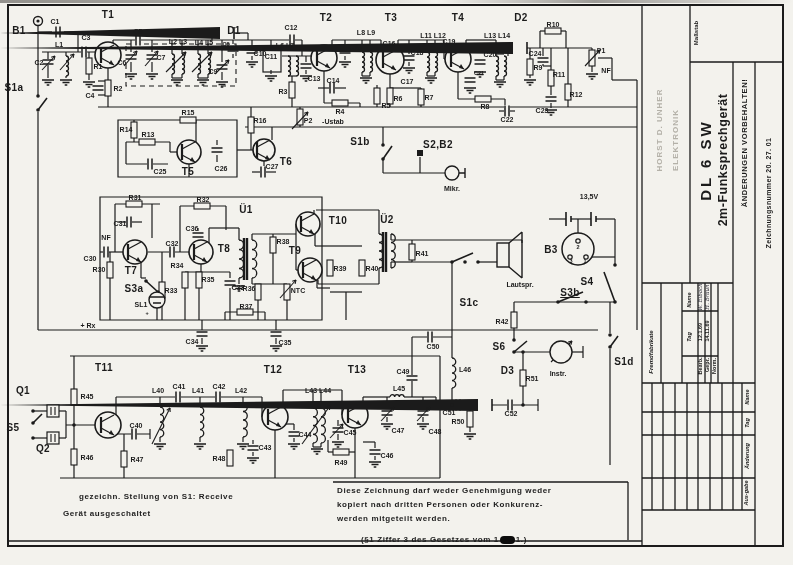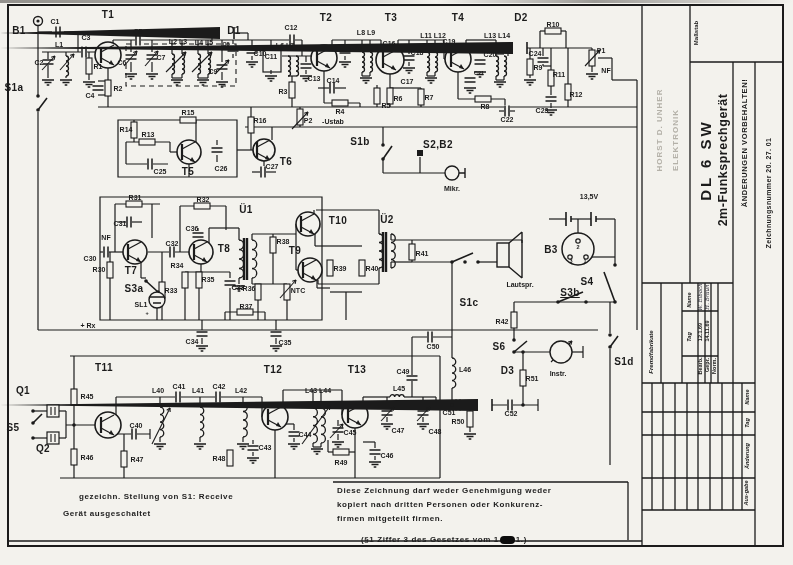--- a/index.html
+++ b/index.html
@@ -872,16 +872,16 @@
     <span class="rot tb-cell-it" style="left:748px;top:423px;">Tag</span>
     <span class="rot tb-cell-it" style="left:748px;top:456px;">Änderung</span>
     <span class="rot tb-cell-it" style="left:747px;top:493px;">Aus-gabe</span>
   </div>
 
   <div>
     <span class="note" style="left:63px;top:492px;margin-left:16px;">gezeichn. Stellung von S1: Receive</span>
     <span class="note" style="left:63px;top:509px;">Gerät ausgeschaltet</span>
     <span class="note" style="left:337px;top:486px;">Diese Zeichnung darf weder Genehmigung weder</span>
     <span class="note" style="left:337px;top:500px;text-align:right;">kopiert nach dritten Personen oder Konkurenz-</span>
-    <span class="note" style="left:337px;top:514px;">firmen mitgeteilt firmen.</span>
+    <span class="note" style="left:337px;top:514px;">werden mitgeteilt werden.</span>
     <span class="note" style="left:337px;top:535px;padding-left:24px;"><span>(§1 Ziffer 3 des Gesetzes vom 1</span><span class="blob"></span><span>1.)</span></span>
   </div>
 </div>
 
 </body></html>

